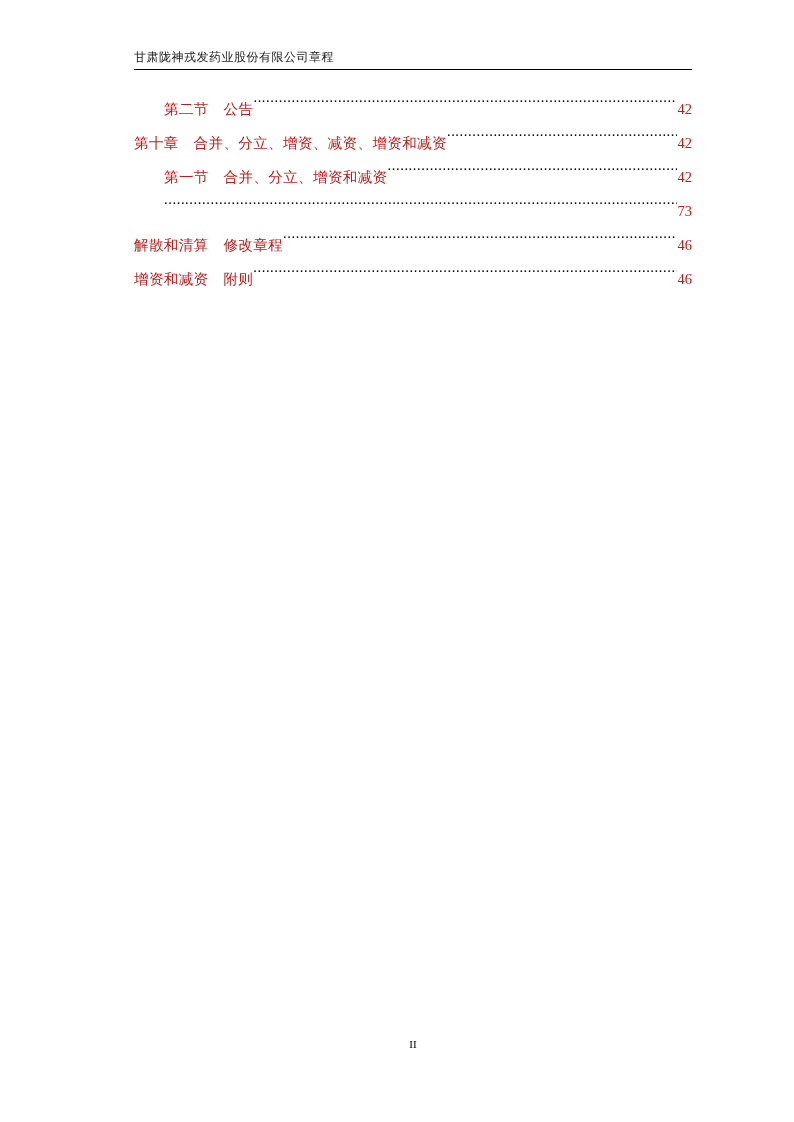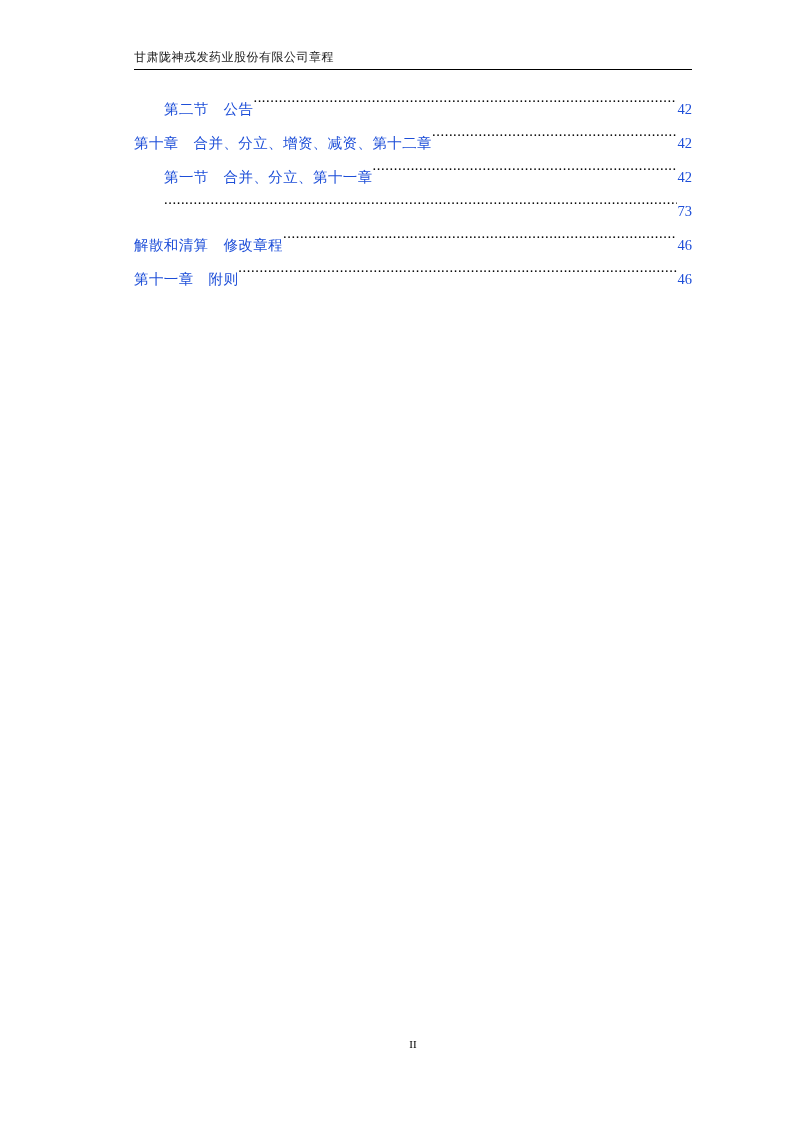--- a/index.html
+++ b/index.html
@@ -40,21 +40,21 @@
     position: absolute;
     top: 92px;
     left: 118px;
     width: 558px;
   }
   .toc-entry {
     display: flex;
     align-items: baseline;
     font-size: 14.5px;
     line-height: 34px;
-    color: #1d4ed8;
+    color: #b91c1c;
     white-space: nowrap;
   }
   .toc-entry .indent {
     display: inline-block;
   }
   .indent-0 { width: 0px; }
   .indent-1 { width: 30px; }
   .toc-label {
     flex: 0 0 auto;
     letter-spacing: 0.4px;
@@ -102,48 +102,48 @@
 
     <div class="toc-entry">
       <span class="indent indent-1"></span>
       <span class="toc-label">第二节　公告</span>
       <span class="toc-dots"></span>
       <span class="toc-page">42</span>
     </div>
 
     <div class="toc-entry">
       <span class="indent indent-0"></span>
-      <span class="toc-label">第十章　合并、分立、增资、减资、第十二章</span>
+      <span class="toc-label">第十章　合并、分立、增资、减资、增资和减资</span>
       <span class="toc-dots"></span>
       <span class="toc-page">42</span>
     </div>
 
     <div class="toc-entry">
       <span class="indent indent-1"></span>
-      <span class="toc-label">第一节　合并、分立、第十一章</span>
+      <span class="toc-label">第一节　合并、分立、增资和减资</span>
       <span class="toc-dots"></span>
       <span class="toc-page">42</span>
     </div>
 
     <div class="toc-entry">
       <span class="indent indent-1"></span>
       <span class="toc-dots"></span>
       <span class="toc-page">73</span>
     </div>
 
     <div class="toc-entry">
       <span class="indent indent-0"></span>
       <span class="toc-label">解散和清算　修改章程</span>
       <span class="toc-dots"></span>
       <span class="toc-page">46</span>
     </div>
 
     <div class="toc-entry">
       <span class="indent indent-0"></span>
-      <span class="toc-label">第十一章　附则</span>
+      <span class="toc-label">增资和减资　附则</span>
       <span class="toc-dots"></span>
       <span class="toc-page">46</span>
     </div>
 
   </div>
 
   <div class="footer">
     <span>II</span>
   </div>
 

